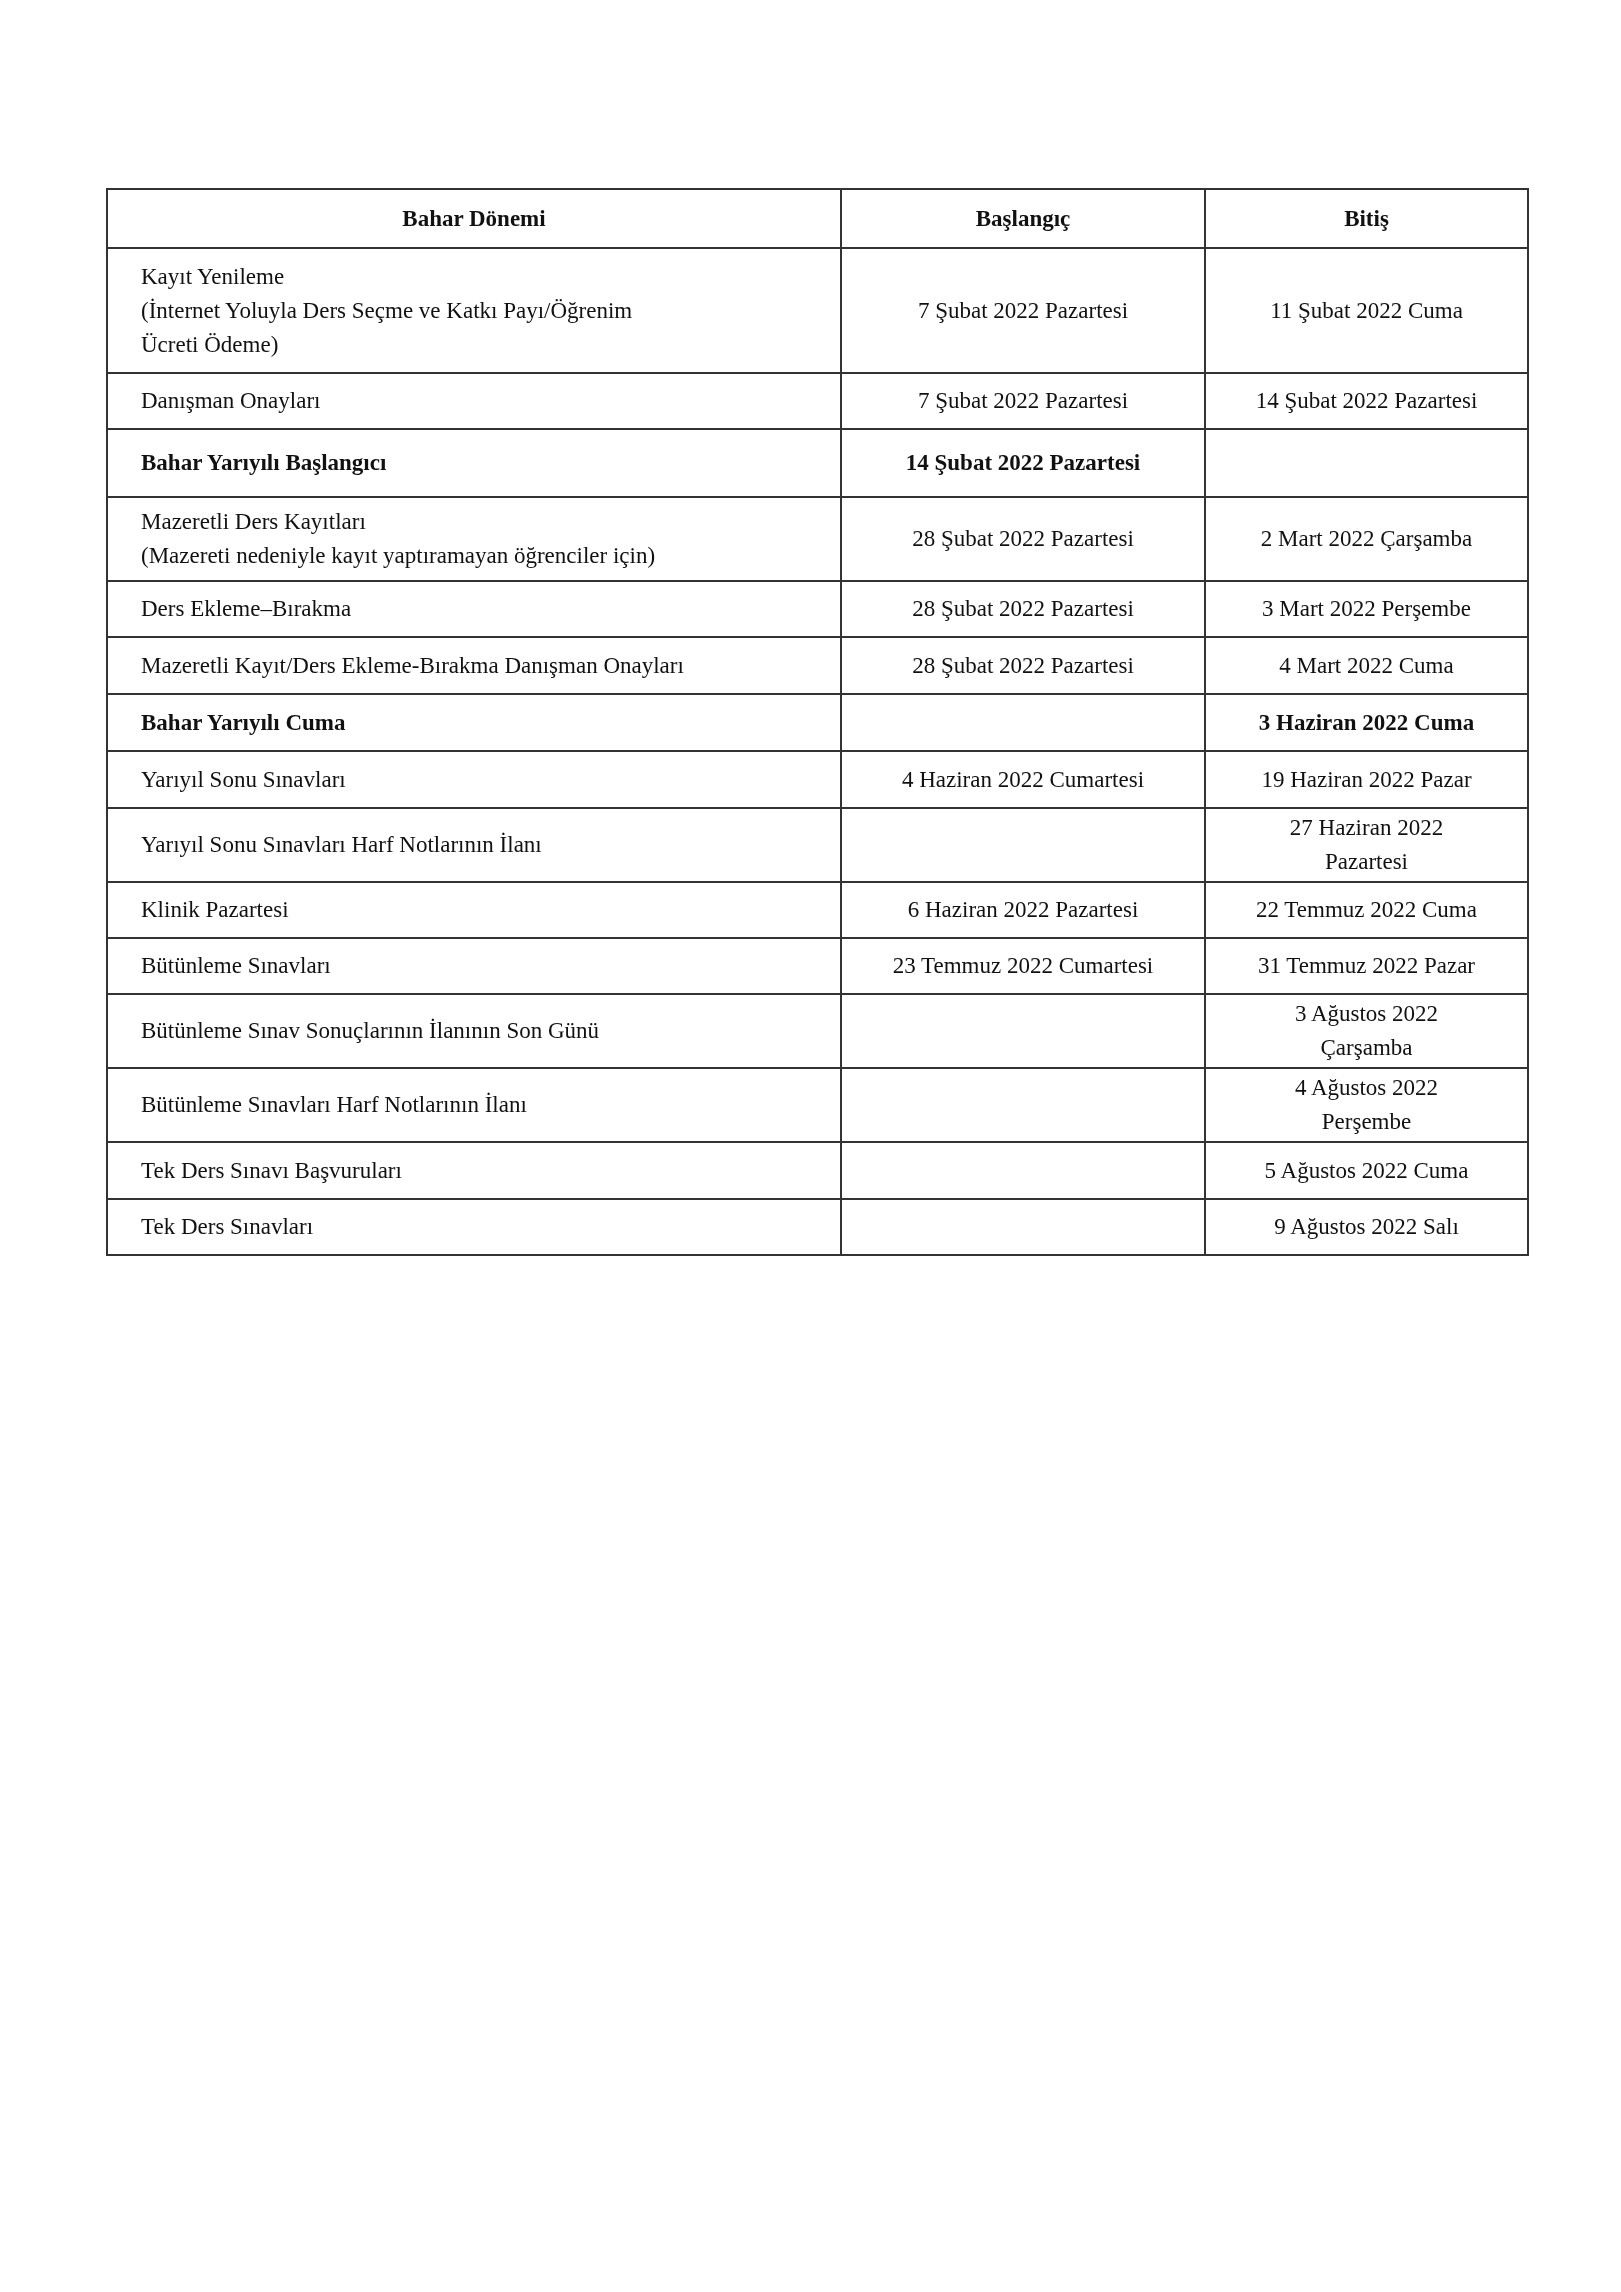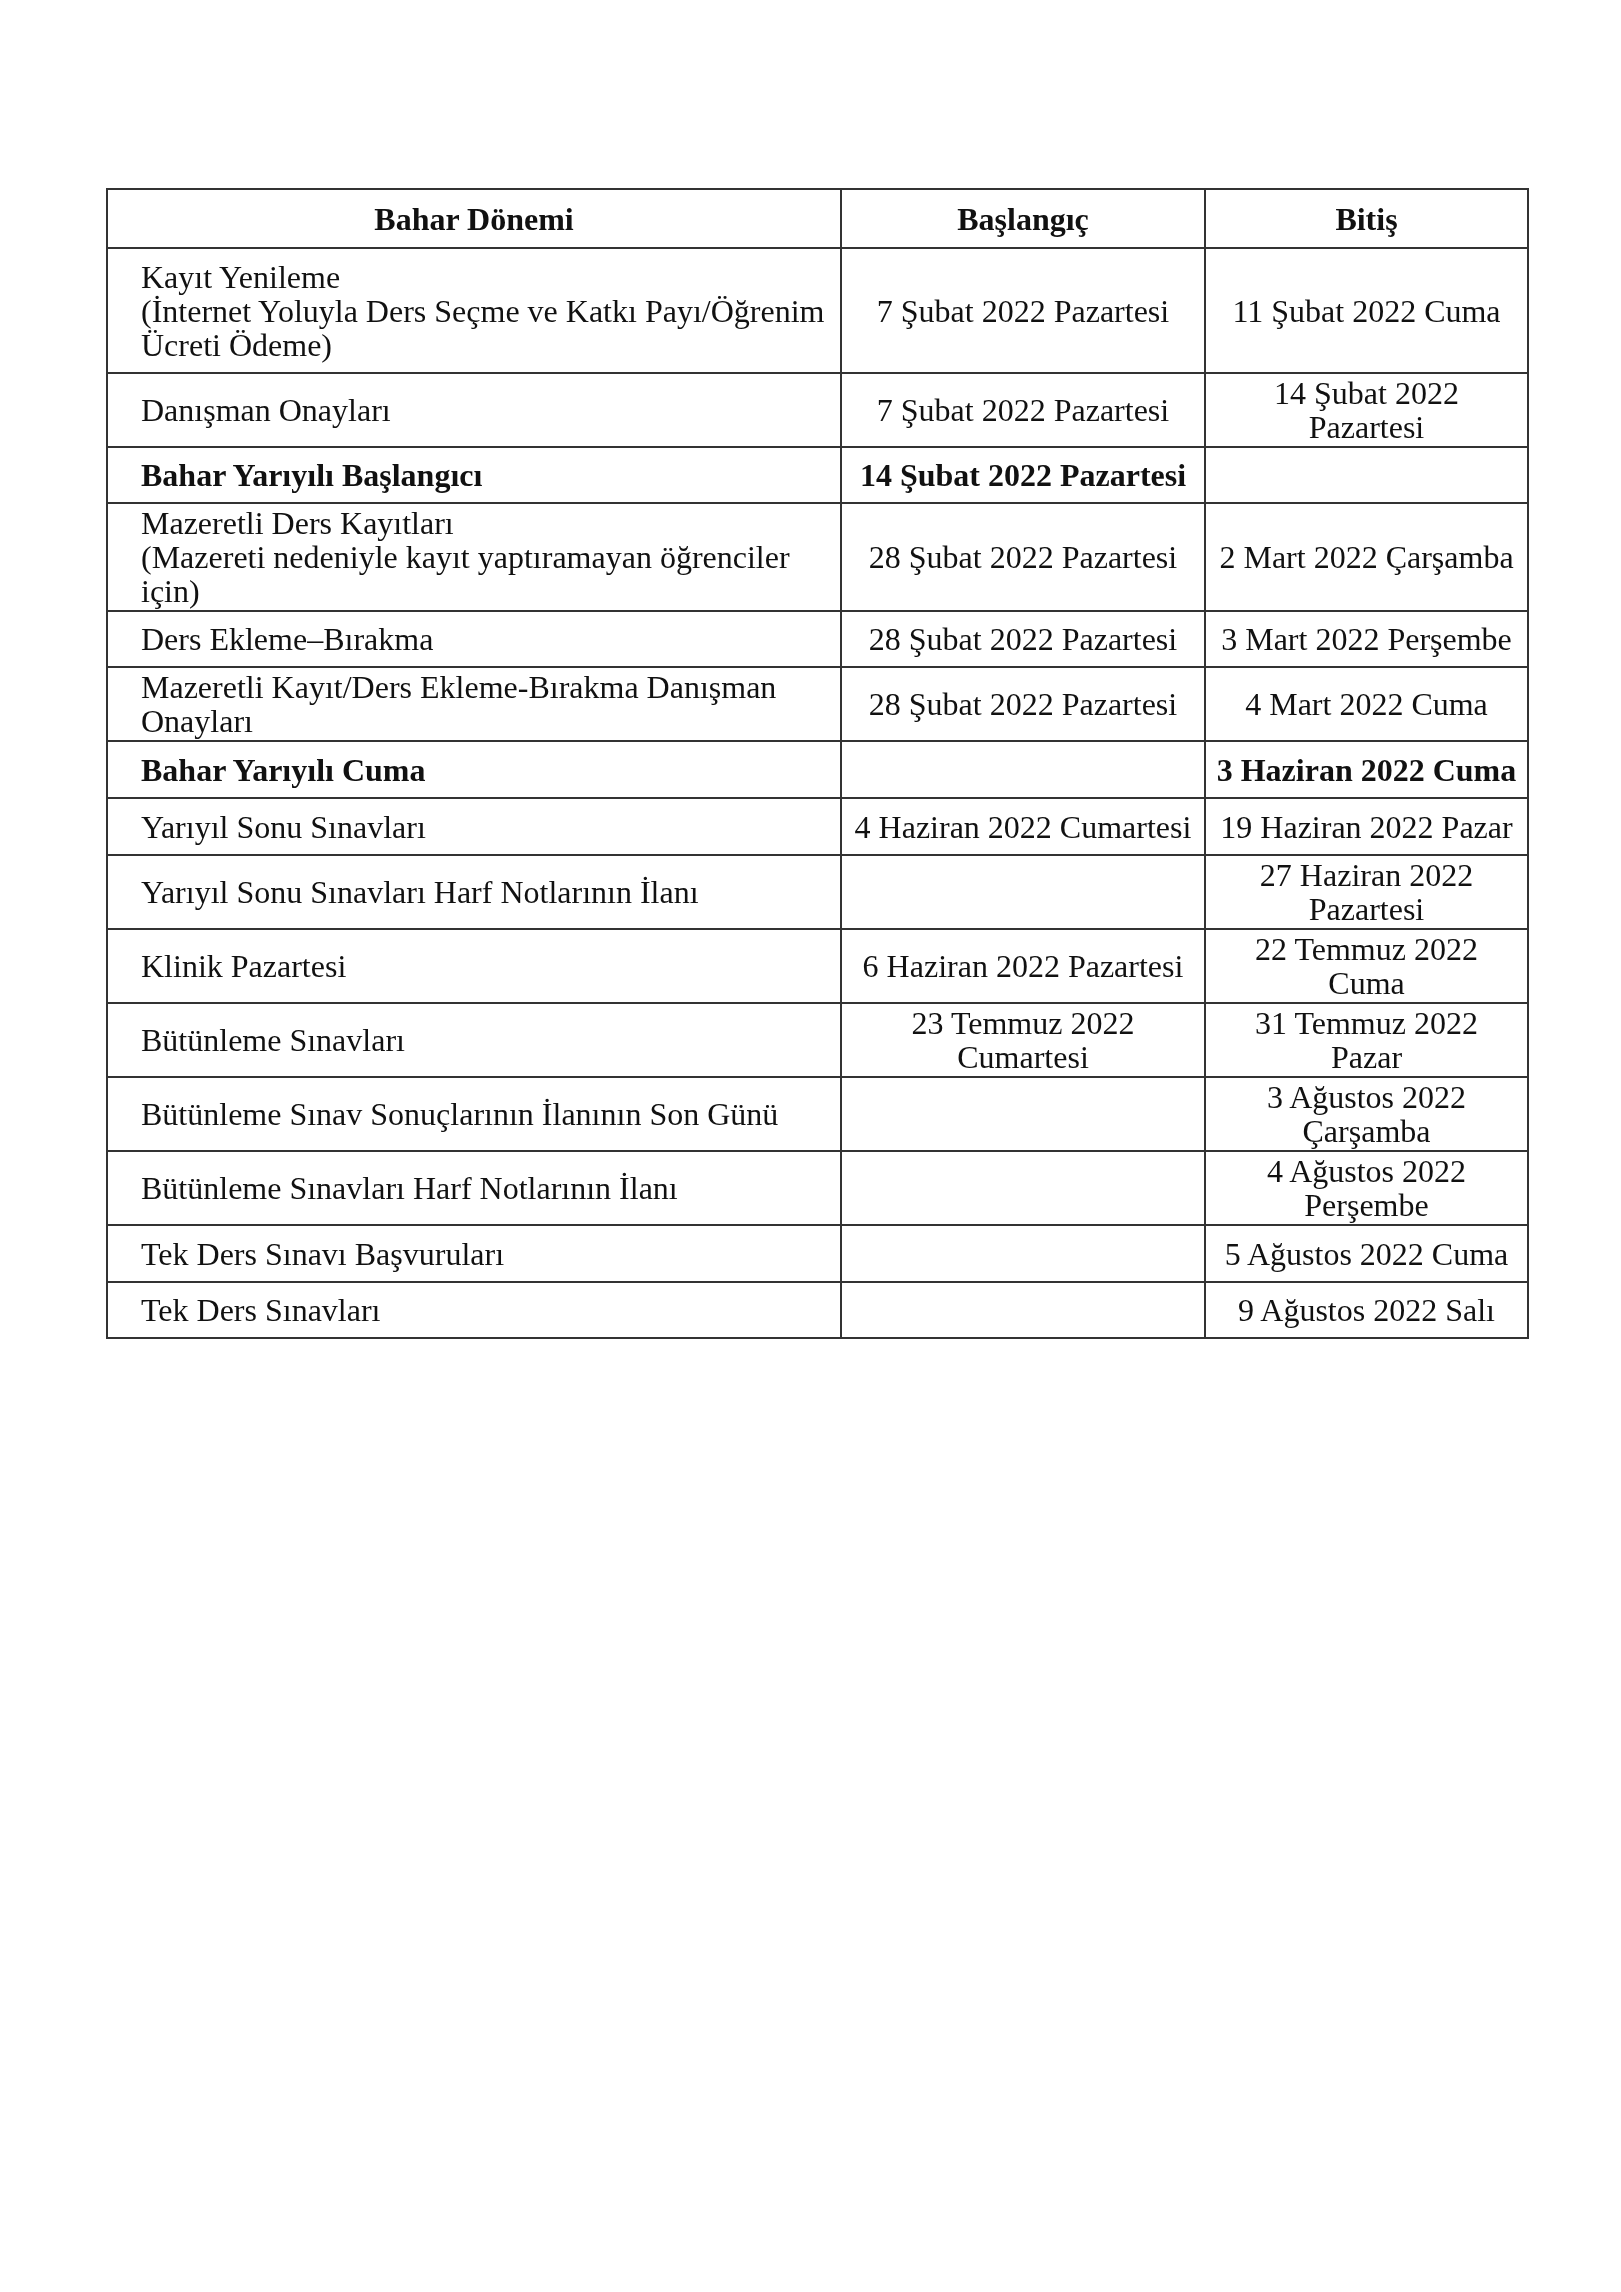--- a/index.html
+++ b/index.html
@@ -3,21 +3,21 @@
 <meta charset="utf-8">
 <style>
   html, body { margin: 0; padding: 0; background: #ffffff; }
   body { width: 1621px; height: 2293px; position: relative; overflow: hidden; }
   .page { position: absolute; left: 0; top: 0; width: 1621px; height: 2293px; background: #fff; }
   table.cal {
     position: absolute; left: 106px; top: 188px;
     width: 1421px;
     border-collapse: collapse;
     font-family: "Liberation Serif", "DejaVu Serif", serif;
-    font-size: 32px; color: #111;
+    font-size: 23px; color: #111;
     table-layout: fixed;
   }
   table.cal td, table.cal th {
     border: 2px solid #333;
     padding: 2px 9.8px;
     line-height: 34px;
     vertical-align: middle;
   }
   table.cal th { font-weight: bold; text-align: center; height: 53px; }
   table.cal td.c1 { text-align: left; padding-left: 33px; }
@@ -59,21 +59,21 @@
         </tr>
         <tr style="height: 56px;">
           <td class="c1">
             <span class="line">Danışman Onayları</span>
           </td>
           <td class="c2">7 Şubat 2022 Pazartesi</td>
           <td class="c3">
             <span class="line">14 Şubat 2022 Pazartesi</span>
           </td>
         </tr>
-        <tr class="bold" style="height: 56px;">
+        <tr class="bold" style="height: 68px;">
           <td class="c1">
             <span class="line">Bahar Yarıyılı Başlangıcı</span>
           </td>
           <td class="c2">14 Şubat 2022 Pazartesi</td>
           <td class="c3">
             <span class="line"></span>
           </td>
         </tr>
         <tr style="height: 84px;">
           <td class="c1">

